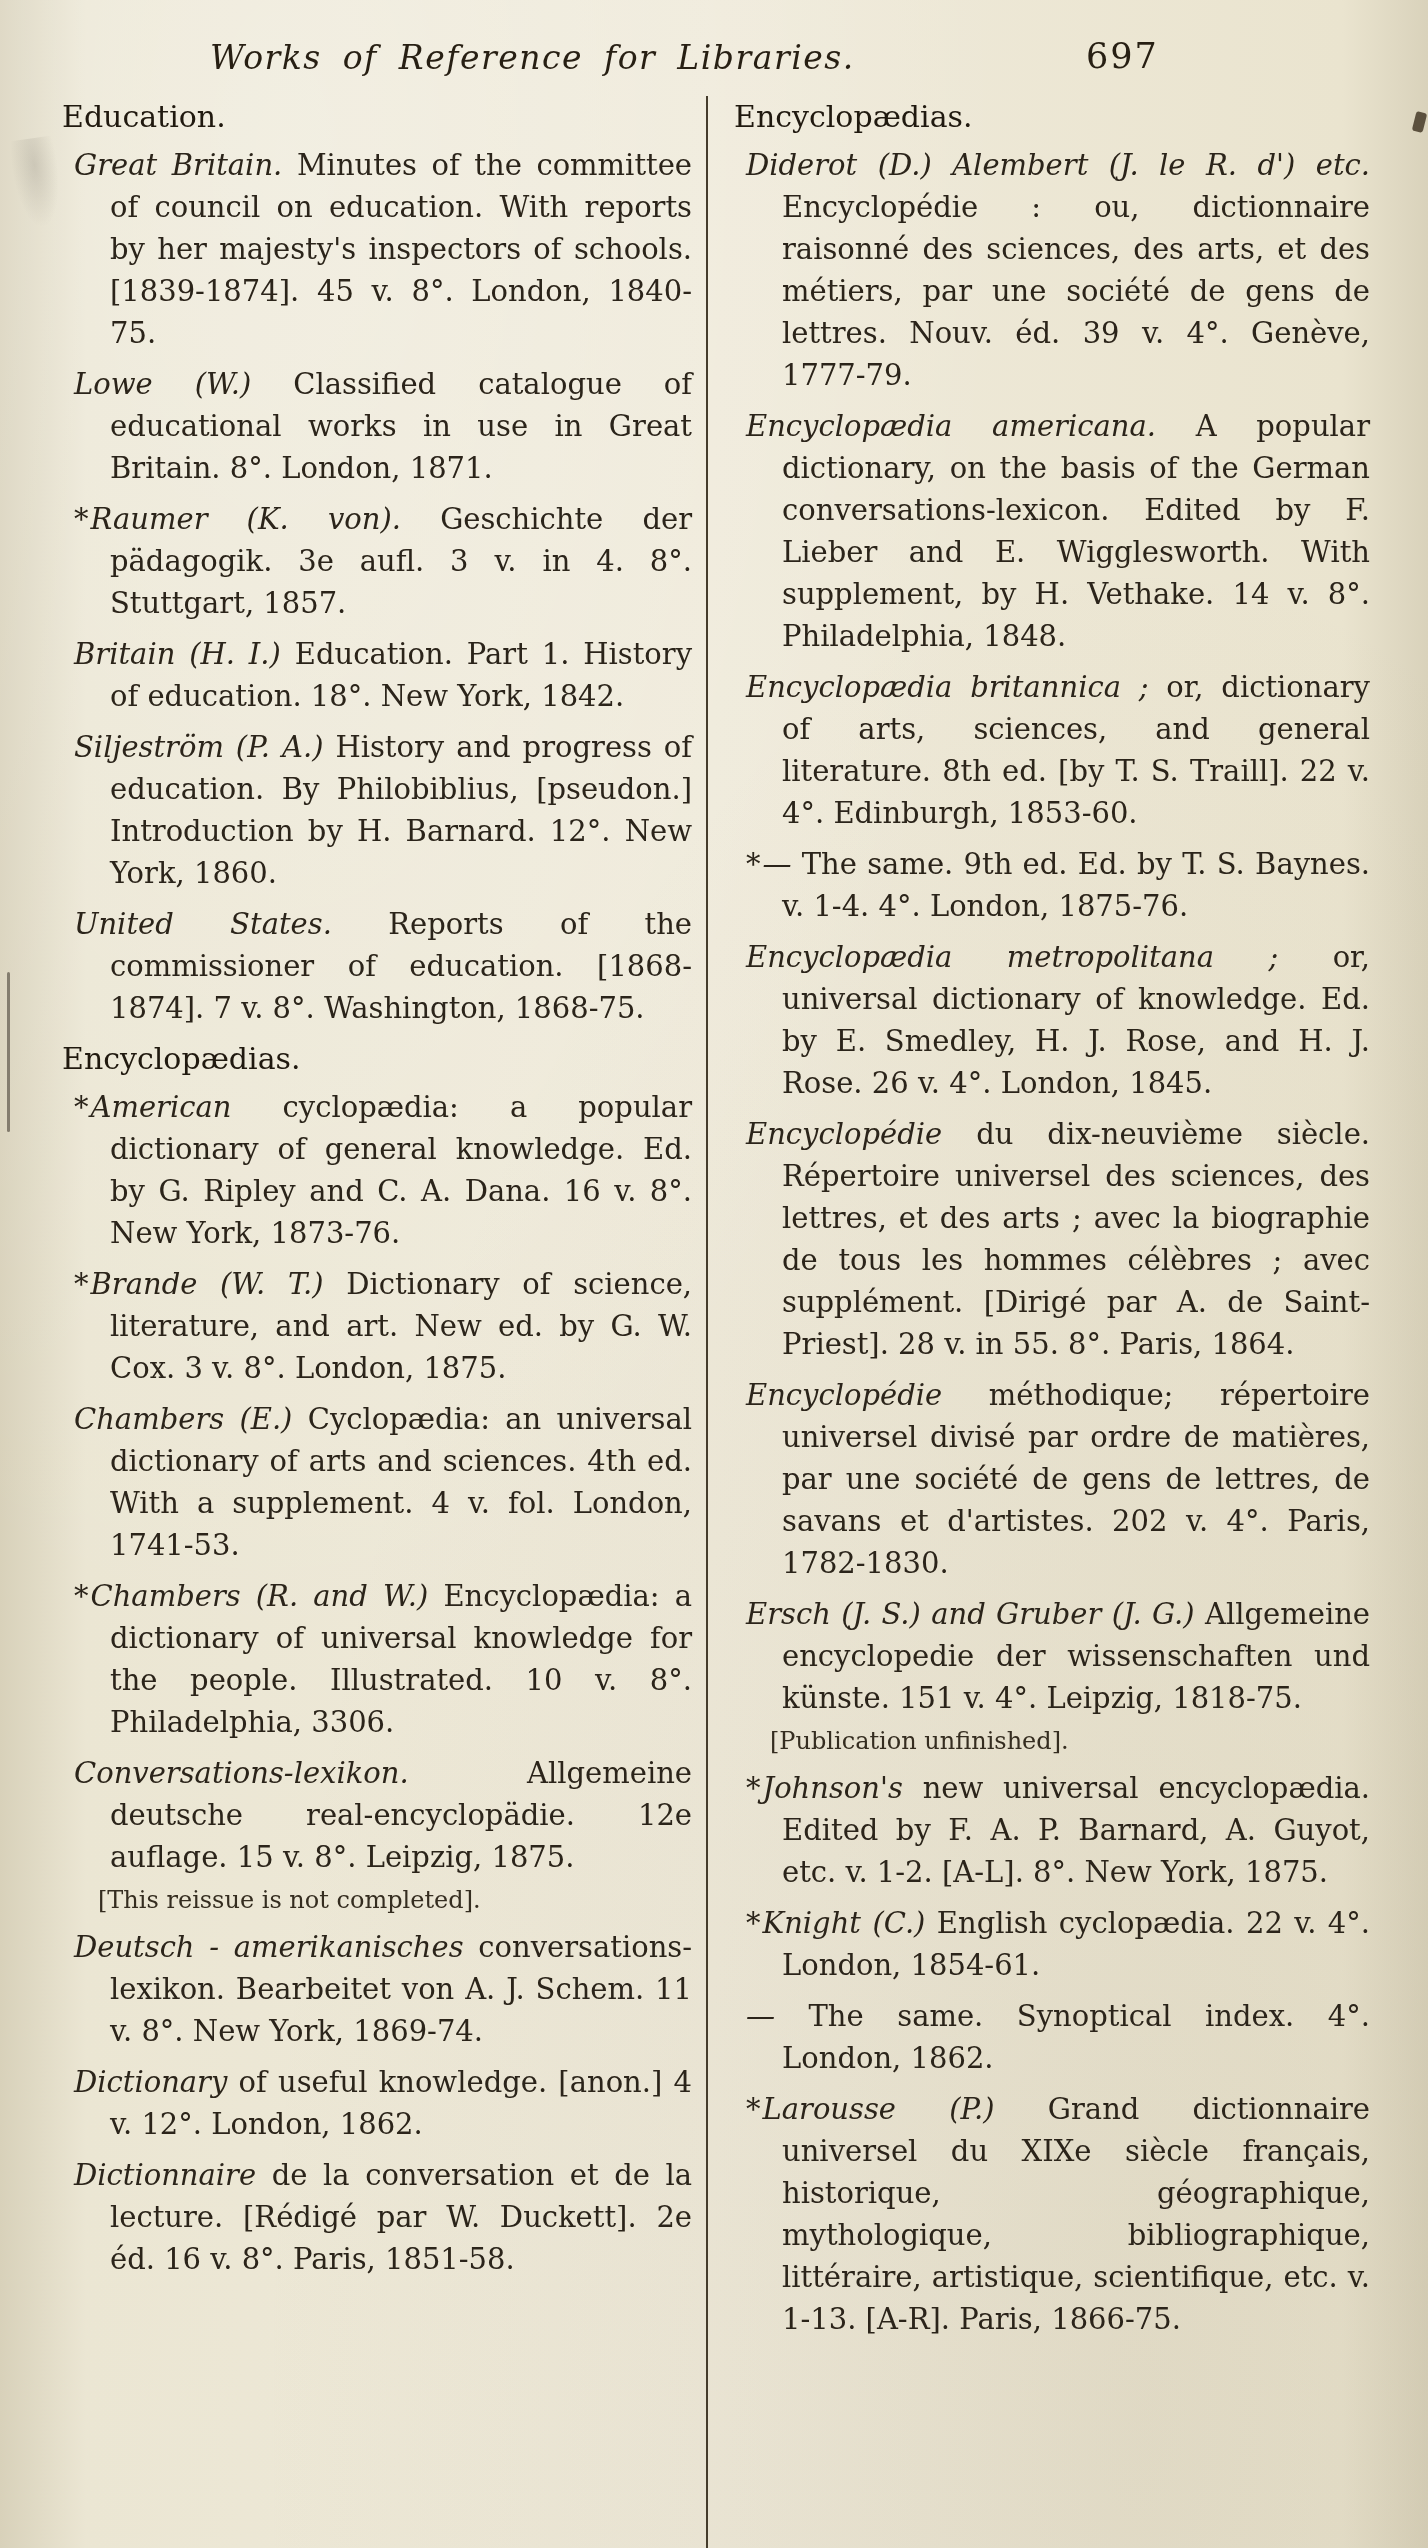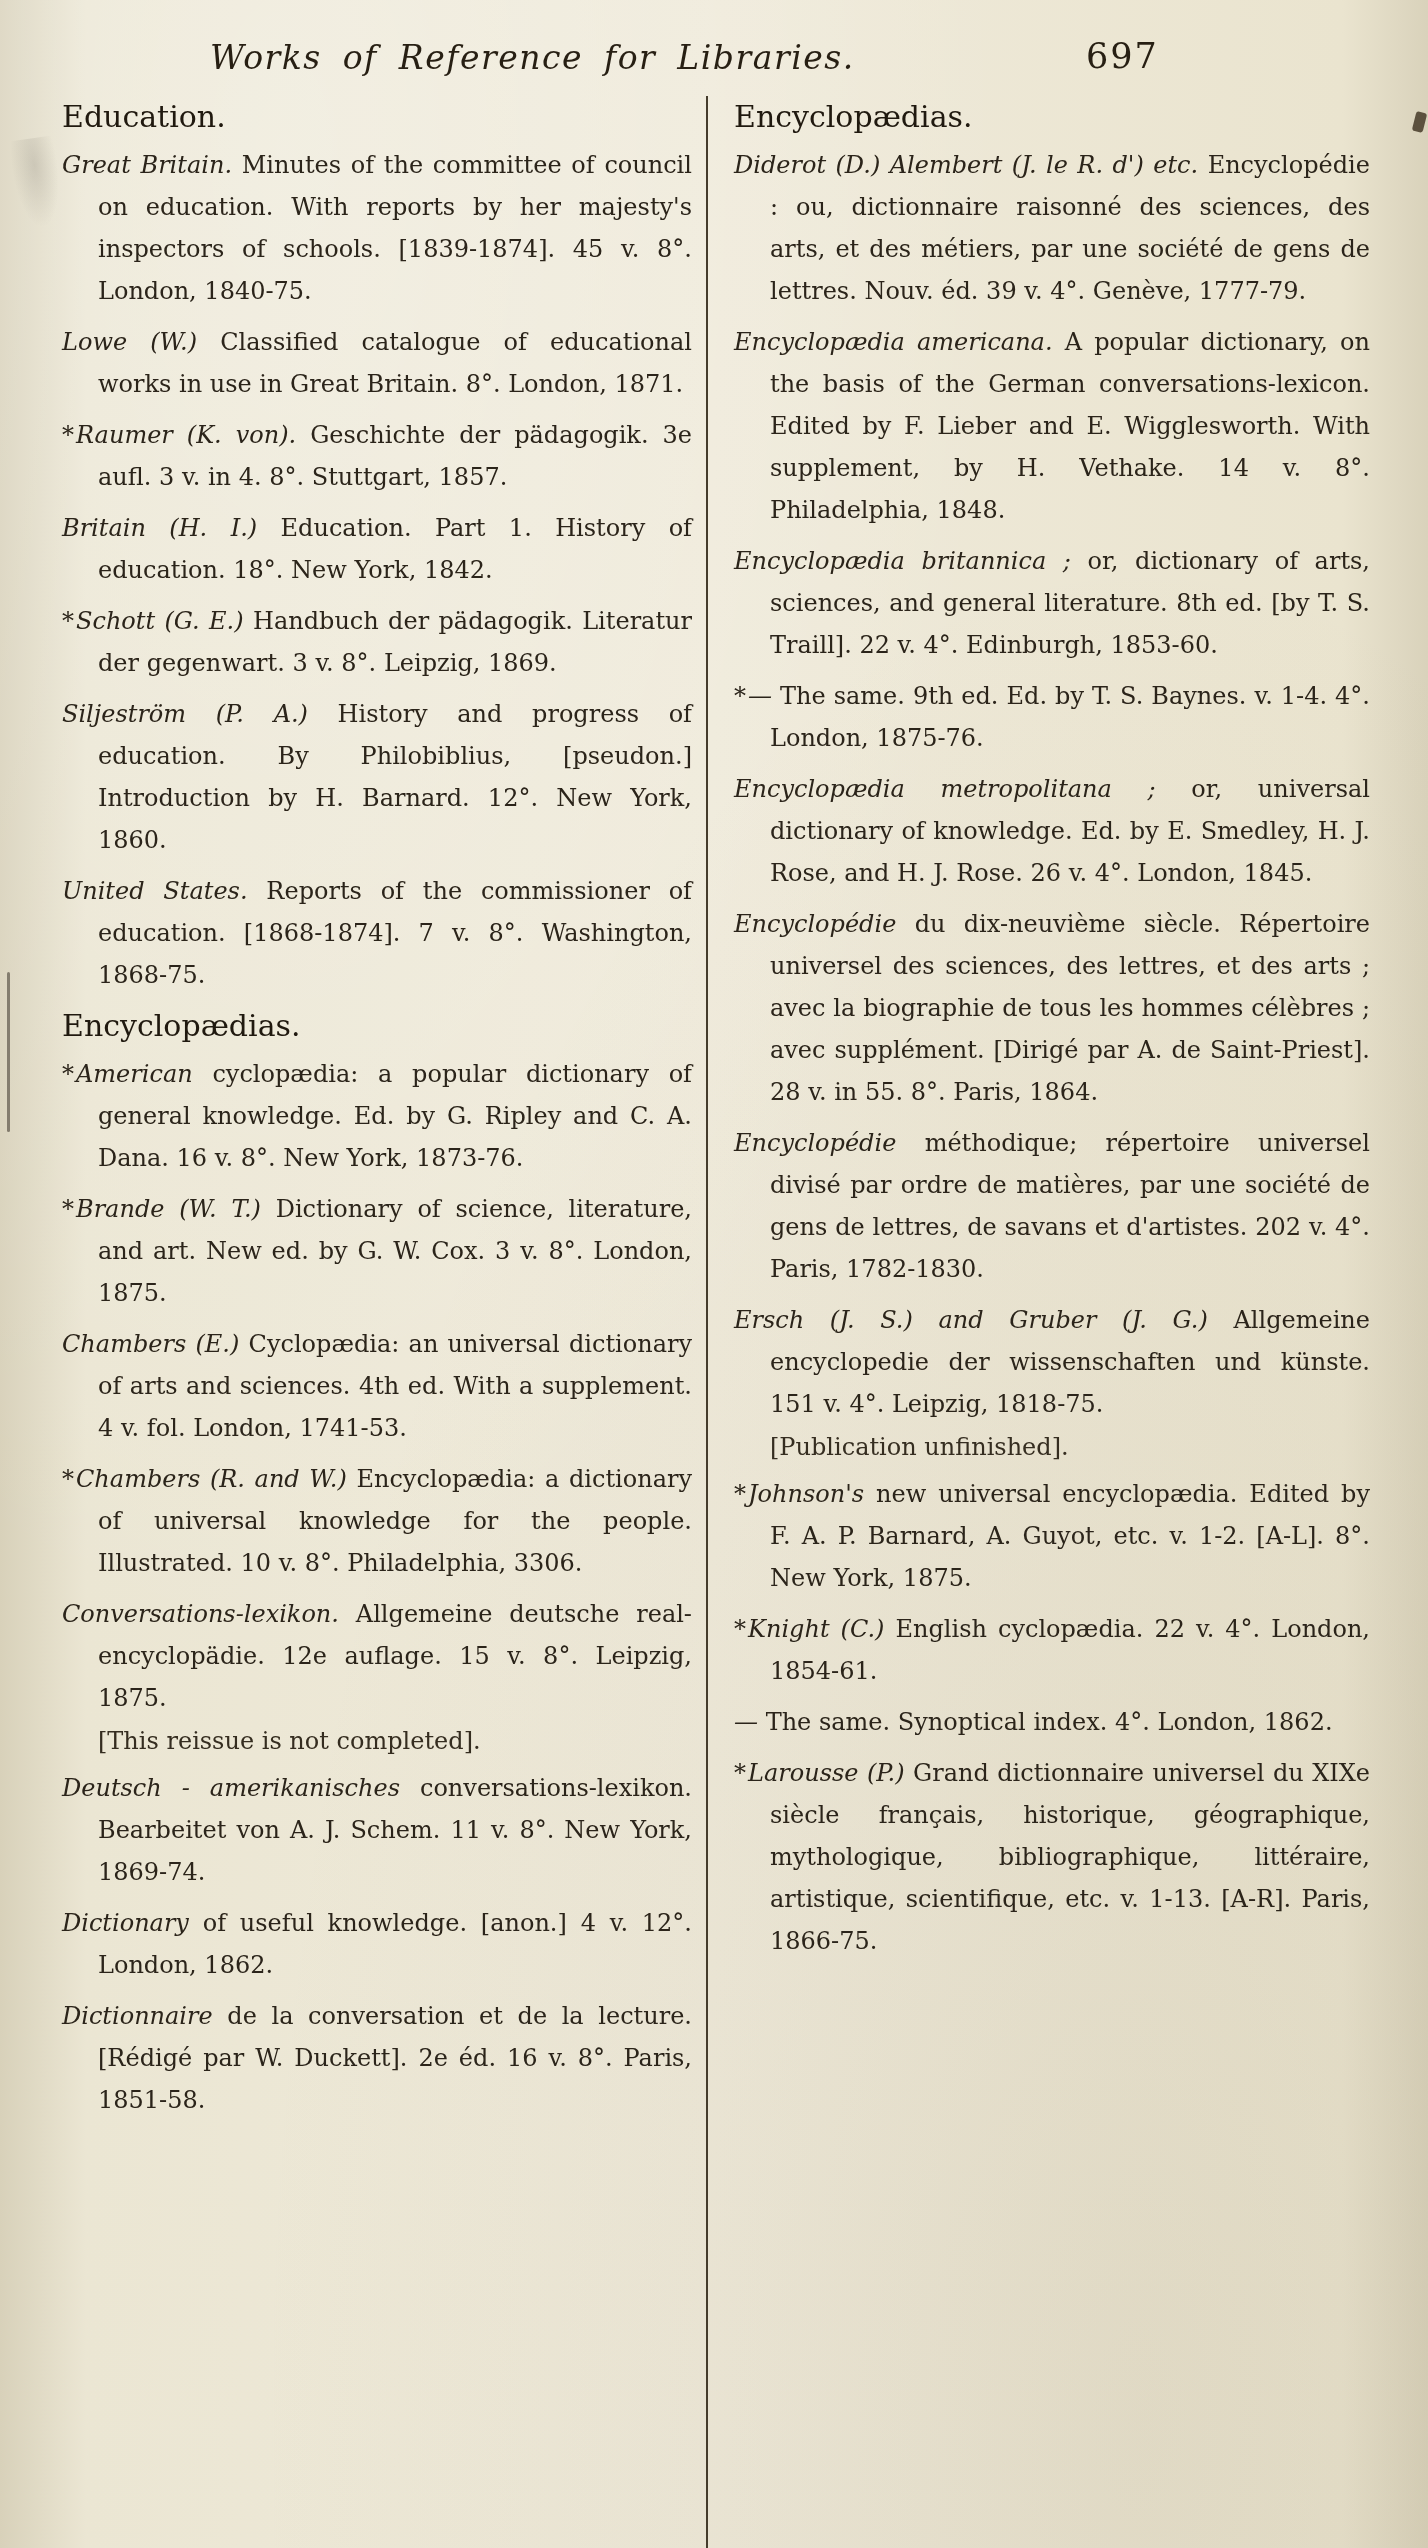--- a/index.html
+++ b/index.html
@@ -54,23 +54,23 @@
   .col-left  { flex: none; width: 630px; }
   .divider   { flex: none; width: 2px; background: #46globalThis; background: #453c2c; margin-left: 14px; }
   .col-right { flex: 1; padding-left: 26px; }
   
   .section-heading {
     font-weight: normal; font-size: 30px; line-height: 42px;
     margin: 0 0 6px 0; color: #20190f;
     font-family: "DejaVu Serif", "Liberation Serif", serif;
   }
   .entry {
-    margin: 0 0 9px 0;
+    margin: 0 0 9px 12px;
     padding-left: 36px; text-indent: -36px;
-    font-size: 24px; line-height: 42px;
+    font-size: 29px; line-height: 42px;
     text-align: justify;
   }
   .entry .lead { font-style: italic; }
   .entry .star { font-style: normal; margin-right: 2px; }
   .entry-note {
     margin: -4px 0 9px 0;
     padding-left: 36px;
     font-size: 24px; line-height: 34px;
     color: #352d20;
   }
@@ -88,21 +88,20 @@
 
   <div class="page-number">697</div>
 
   <div class="columns">
     <div class="col-left">
         <div class="section-heading">Education.</div>
         <p class="entry"><span class="lead">Great Britain.</span> <span>Minutes of the committee of council on education. With reports by her majesty's inspectors of schools. [1839-1874]. 45 v. 8°. London, 1840-75.</span></p>
         <p class="entry"><span class="lead">Lowe (W.)</span> <span>Classified catalogue of educational works in use in Great Britain. 8°. London, 1871.</span></p>
         <p class="entry"><span class="star">*</span><span class="lead">Raumer (K. von).</span> <span>Geschichte der pädagogik. 3e aufl. 3 v. in 4. 8°. Stuttgart, 1857.</span></p>
         <p class="entry"><span class="lead">Britain (H. I.)</span> <span>Education. Part 1. History of education. 18°. New York, 1842.</span></p>
-        <p class="entry"><span class="star">*</span><span class="lead">Schott (G. E.)</span> <span>Handbuch der pädagogik. Literatur der gegenwart. 3 v. 8°. Leipzig, 1869.</span></p>
         <p class="entry"><span class="lead">Siljeström (P. A.)</span> <span>History and progress of education. By Philobiblius, [pseudon.] Introduction by H. Barnard. 12°. New York, 1860.</span></p>
         <p class="entry"><span class="lead">United States.</span> <span>Reports of the commissioner of education. [1868-1874]. 7 v. 8°. Washington, 1868-75.</span></p>
         <div class="section-heading">Encyclopædias.</div>
         <p class="entry"><span class="star">*</span><span class="lead">American</span> <span>cyclopædia: a popular dictionary of general knowledge. Ed. by G. Ripley and C. A. Dana. 16 v. 8°. New York, 1873-76.</span></p>
         <p class="entry"><span class="star">*</span><span class="lead">Brande (W. T.)</span> <span>Dictionary of science, literature, and art. New ed. by G. W. Cox. 3 v. 8°. London, 1875.</span></p>
         <p class="entry"><span class="lead">Chambers (E.)</span> <span>Cyclopædia: an universal dictionary of arts and sciences. 4th ed. With a supplement. 4 v. fol. London, 1741-53.</span></p>
         <p class="entry"><span class="star">*</span><span class="lead">Chambers (R. and W.)</span> <span>Encyclopædia: a dictionary of universal knowledge for the people. Illustrated. 10 v. 8°. Philadelphia, 3306.</span></p>
         <p class="entry"><span class="lead">Conversations-lexikon.</span> <span>Allgemeine deutsche real-encyclopädie. 12e auflage. 15 v. 8°. Leipzig, 1875.</span></p>
         <div class="entry-note">[This reissue is not completed].</div>
         <p class="entry"><span class="lead">Deutsch - amerikanisches</span> <span>conversations-lexikon. Bearbeitet von A. J. Schem. 11 v. 8°. New York, 1869-74.</span></p>

